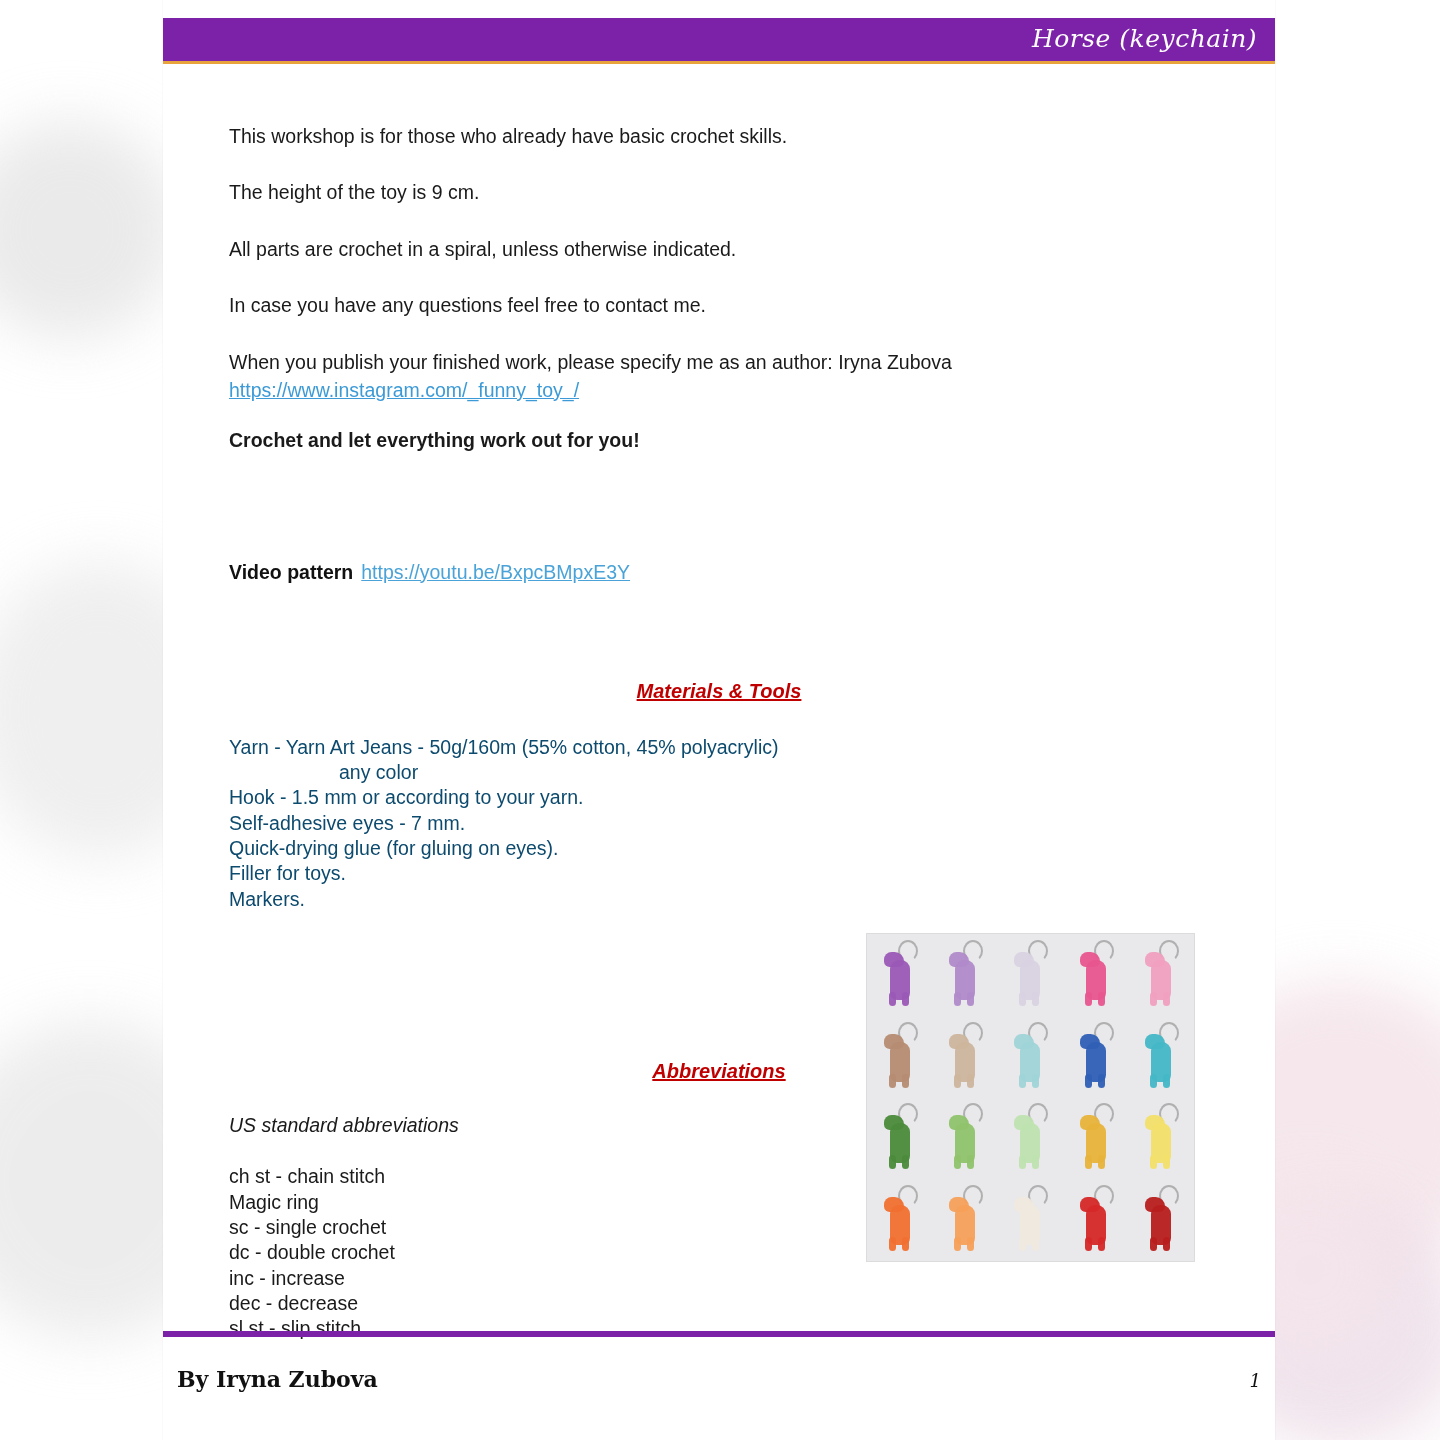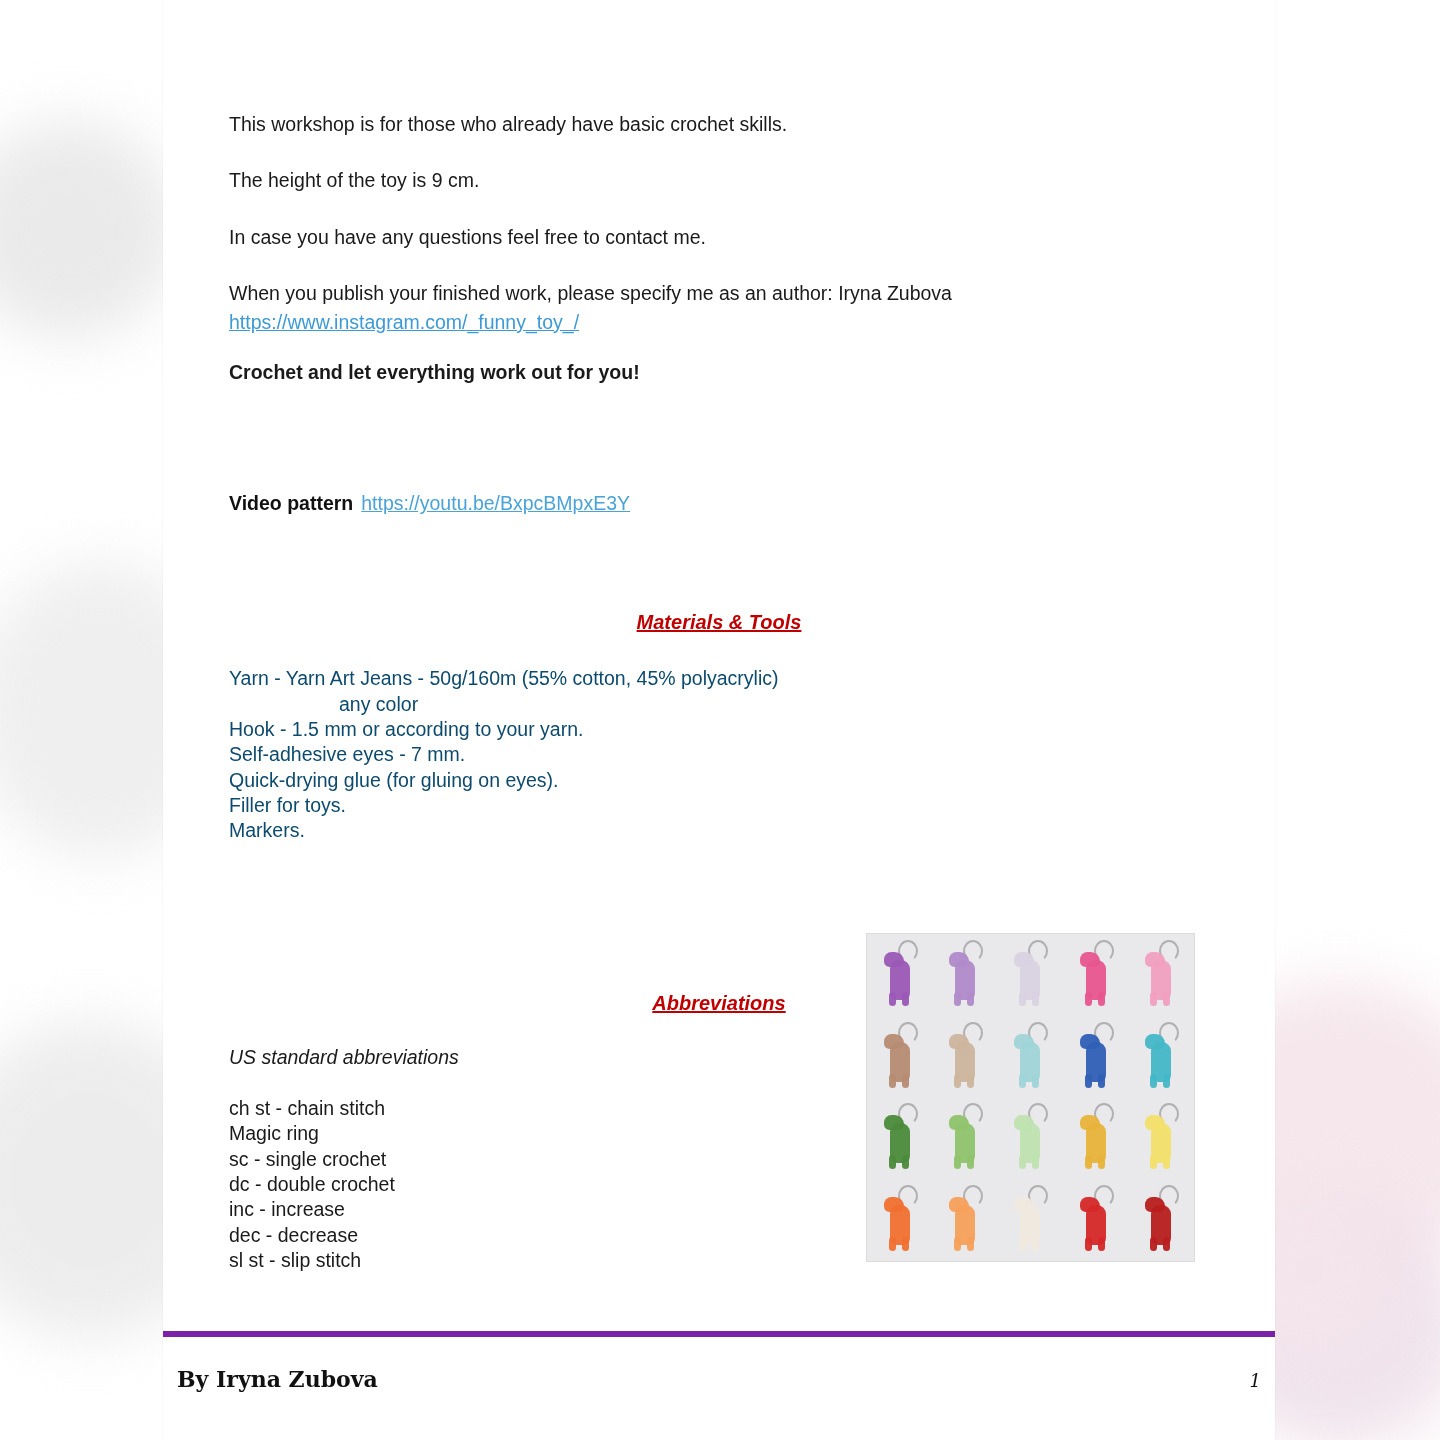--- a/index.html
+++ b/index.html
@@ -71,21 +71,21 @@
   
   #content {
     position: absolute;
     left: 0;
     top: 64px;
     width: 1112px;
   }
 
   .intro {
     margin: 0;
-    padding: 0 70px 0 66px;
+    padding: 12px 70px 0 66px;
   }
   .intro p {
     margin: 0 0 32px 0;
     font-size: 19.5px;
     color: #1a1a1a;
     line-height: 1.25;
   }
   .intro p.first { padding-top: 48px; }
 
   .link {
@@ -253,26 +253,30 @@
 
   <div class="blob b1"></div>
   <div class="blob b2"></div>
   <div class="blob b3"></div>
   <div class="blob b4"></div>
   <div class="blob b5"></div>
   <div class="blob b6"></div>
 
   <div id="doc">
 
+    <div id="header-band">
+      <div id="header-title">Horse (keychain)</div>
+    </div>
 
     <div id="content">
 
       <div class="intro">
         <p class="first">This workshop is for those who already have basic crochet skills.</p>
         <p>The height of the toy is 9 cm.</p>
+        <p>All parts are crochet in a spiral, unless otherwise indicated.</p>
         <p>In case you have any questions feel free to contact me.</p>
         <p style="margin-bottom:4px;">When you publish your finished work, please specify me as an author: Iryna Zubova</p>
         <p style="margin-bottom:26px;">
           <a class="link" href="#">https://www.instagram.com/_funny_toy_/</a>
         </p>
         <p class="tagline">Crochet and let everything work out for you!</p>
       </div>
 
       <div class="video-row">
         <span class="label">Video pattern</span><a class="vlink" href="#">https://youtu.be/BxpcBMpxE3Y</a>

